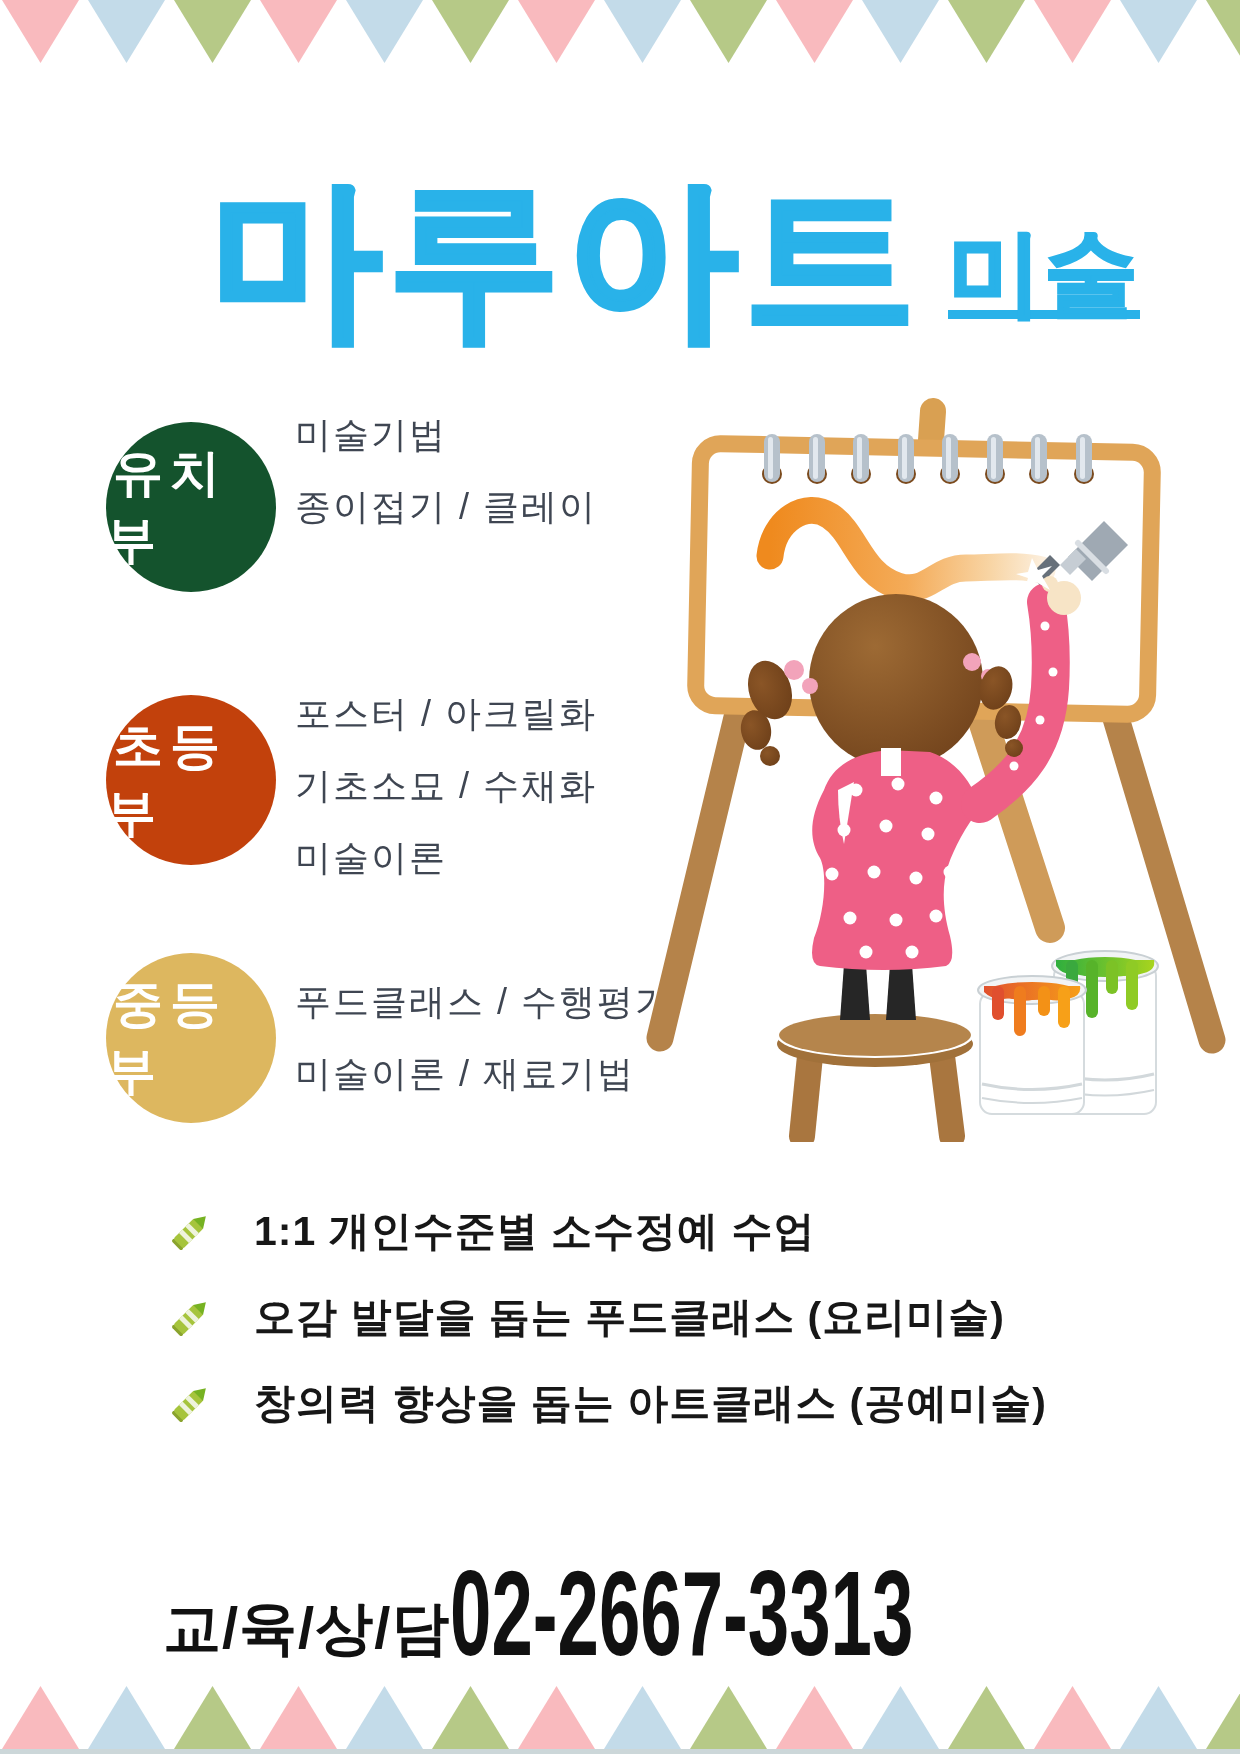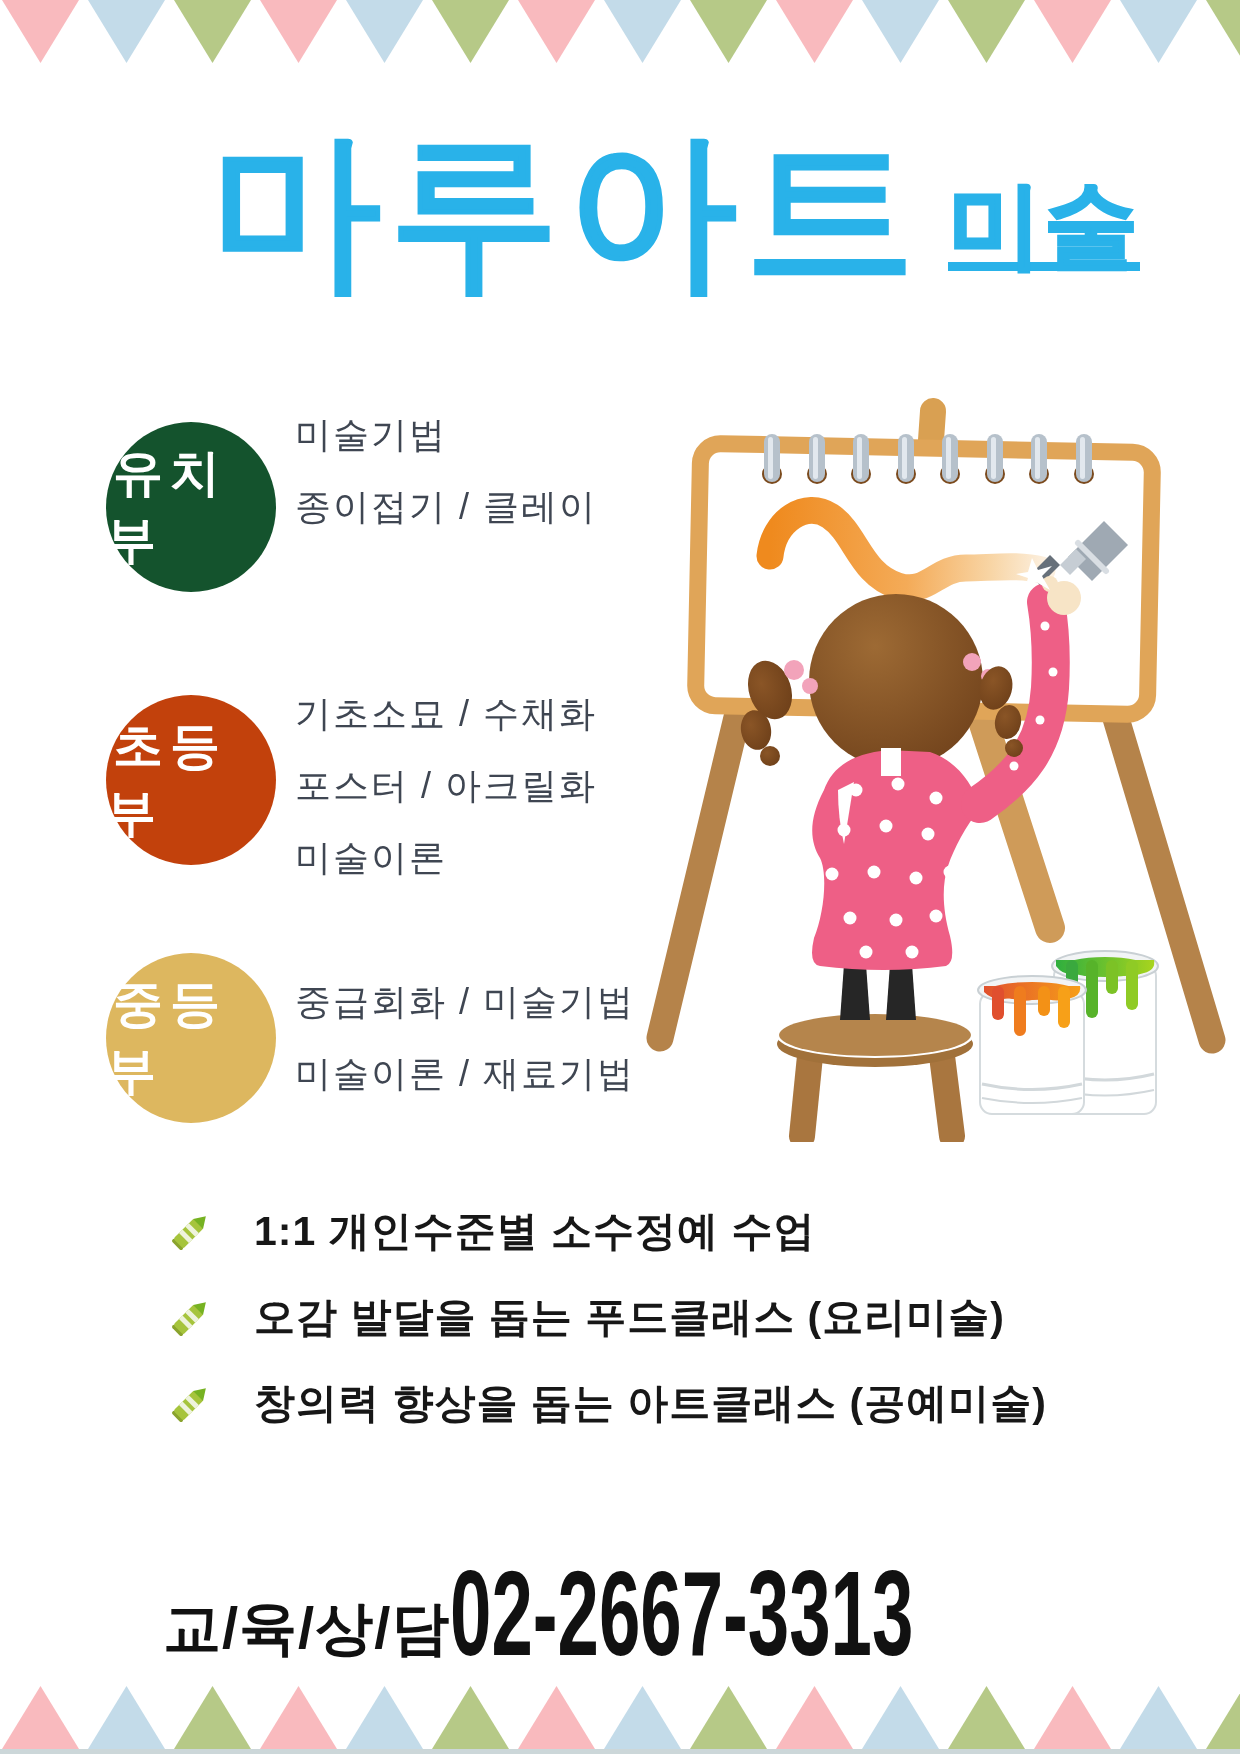--- a/index.html
+++ b/index.html
@@ -10,21 +10,21 @@
   .bunting{position:absolute;left:2px;display:flex;gap:9px;}
   .bunting .tri{width:77px;height:63px;flex:none;}
   .bunting.top{top:0;}
   .bunting.top .tri{clip-path:polygon(0 0,100% 0,50% 100%);}
   .bunting.bottom{bottom:5px;}
   .bunting.bottom .tri{clip-path:polygon(50% 0,100% 100%,0 100%);}
   .bottom-strip{position:absolute;left:0;right:0;bottom:0;height:5px;background:#ccd7d9;}
 
   
   .brand{position:absolute;top:118px;left:55px;width:1240px;display:flex;justify-content:center;align-items:flex-end;gap:26px;}
-  .brand-main{font-size:172px;line-height:1.08;font-weight:normal;color:var(--brand,#29b2e9);-webkit-text-stroke:5px var(--brand,#29b2e9);letter-spacing:6px;white-space:nowrap;}
+  .brand-main{font-size:172px;line-height:1.08;font-weight:bold;color:var(--brand,#29b2e9);-webkit-text-stroke:5px var(--brand,#29b2e9);letter-spacing:6px;white-space:nowrap;margin-top:48px;}
   .brand-sub{font-size:94px;line-height:1;font-weight:bold;color:var(--brand,#29b2e9);-webkit-text-stroke:3px var(--brand,#29b2e9);letter-spacing:2px;margin-bottom:32px;white-space:nowrap;text-decoration:underline;}
 
   
   .program{position:absolute;left:0;width:100%;}
   .program .badge{position:absolute;left:106px;top:0;width:170px;height:170px;border-radius:50%;display:flex;align-items:center;justify-content:center;color:#fff;font-size:50px;font-weight:bold;letter-spacing:7px;text-indent:7px;}
   .program .items{position:absolute;left:295px;margin:0;padding:0;list-style:none;font-size:36px;line-height:72px;color:#3f4652;letter-spacing:2px;white-space:nowrap;}
   .p1{top:422px}.p1 .items{top:-23px}
   .p2{top:695px}.p2 .items{top:-17px}
   .p3{top:953px}.p3 .items{top:13px}
 
@@ -78,32 +78,32 @@
       <li>미술기법</li>
       <li>종이접기 / 클레이</li>
     </ul>
   </section>
 
   <section class="program p2">
     <div class="badge" style="background: #c2410c;">
       <span>초등부</span>
     </div>
     <ul class="items">
+      <li>포스터 / 아크릴화</li>
       <li>기초소묘 / 수채화</li>
-      <li>포스터 / 아크릴화</li>
       <li>미술이론</li>
     </ul>
   </section>
 
   <section class="program p3">
     <div class="badge" style="background: rgb(221, 183, 95);">
       <span>중등부</span>
     </div>
     <ul class="items">
-      <li>중급회화 / 미술기법</li>
+      <li>푸드클래스 / 수행평가</li>
       <li>미술이론 / 재료기법</li>
     </ul>
   </section>
 
   <div class="illustration">
     <svg viewBox="0 0 646 784" width="646" height="784">
       <defs>
         <radialGradient id="headG" cx="0.38" cy="0.3" r="0.9">
           <stop offset="0" stop-color="#9d6a34"></stop>
             <stop offset="1" stop-color="#6b3d18"></stop>

